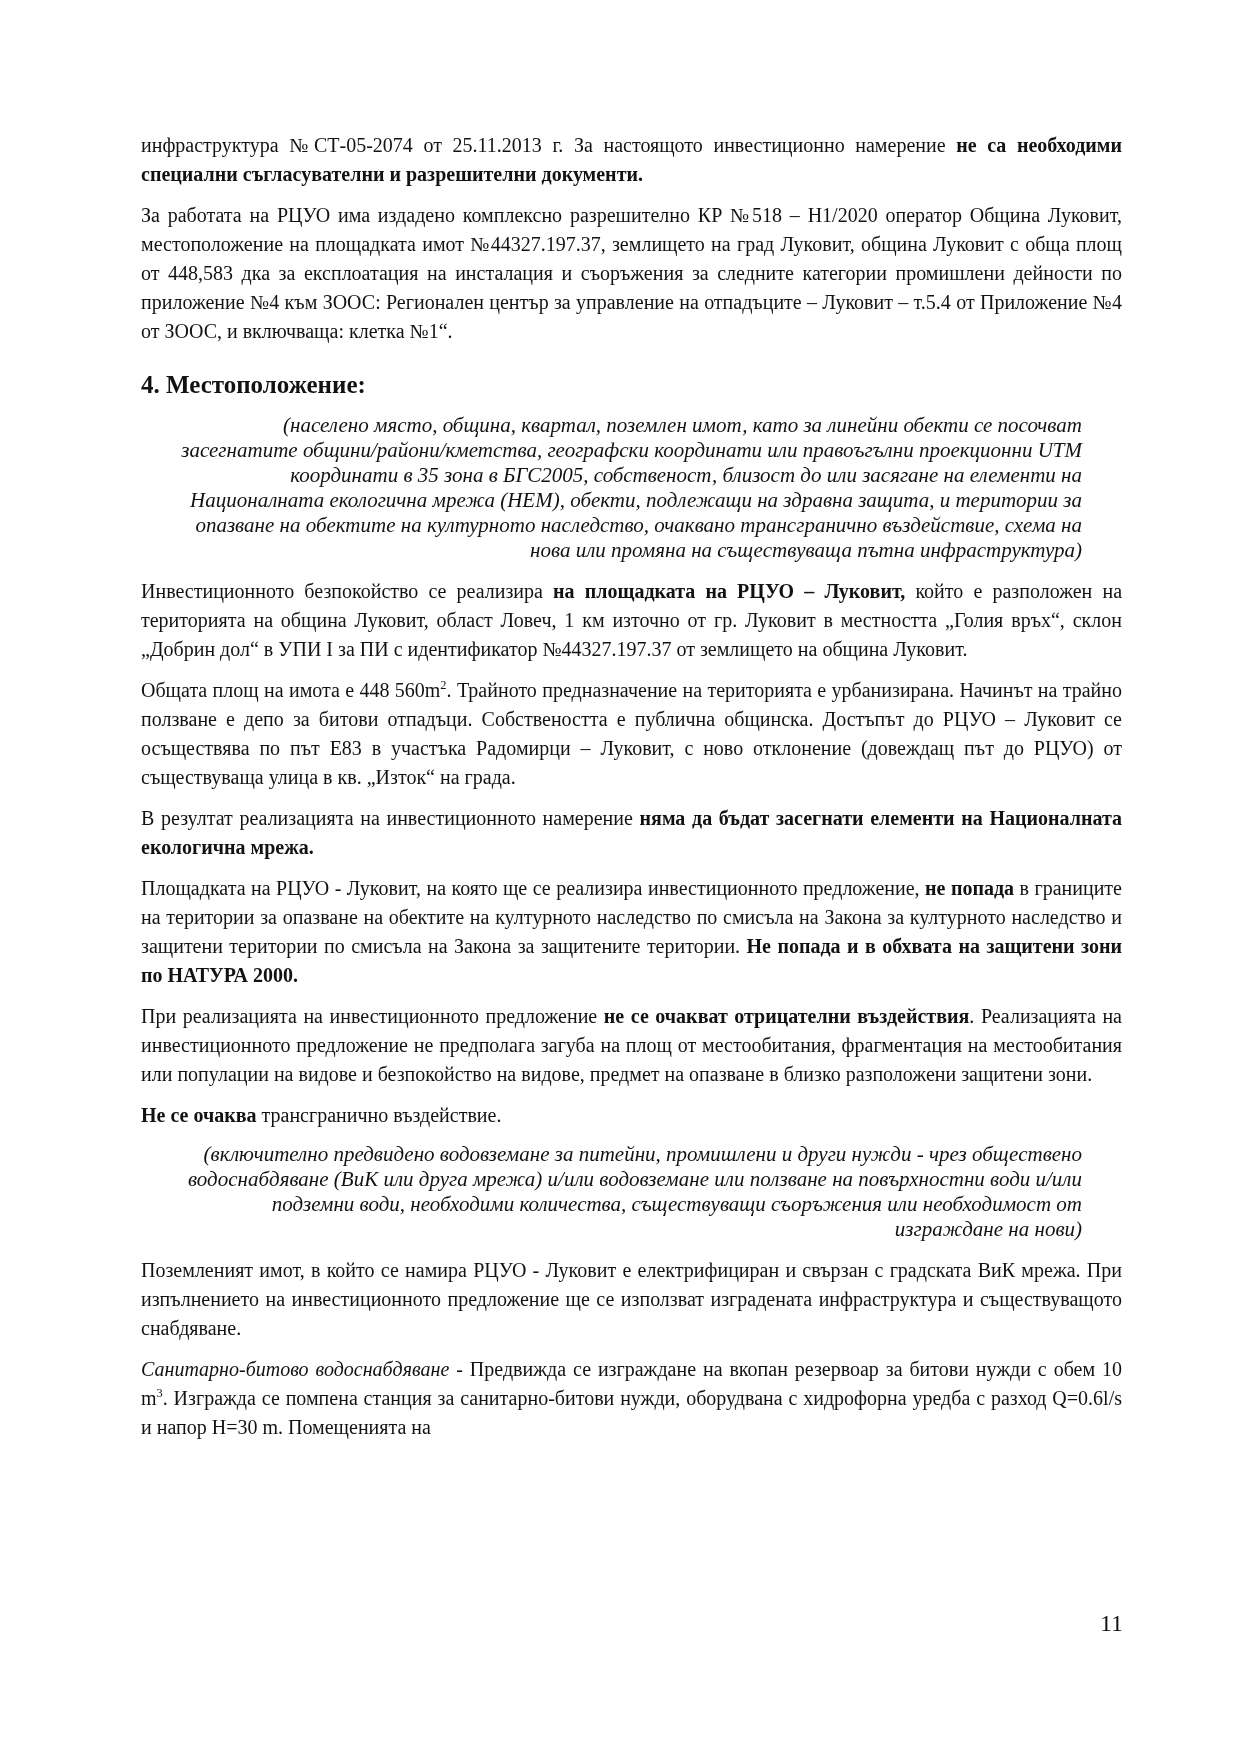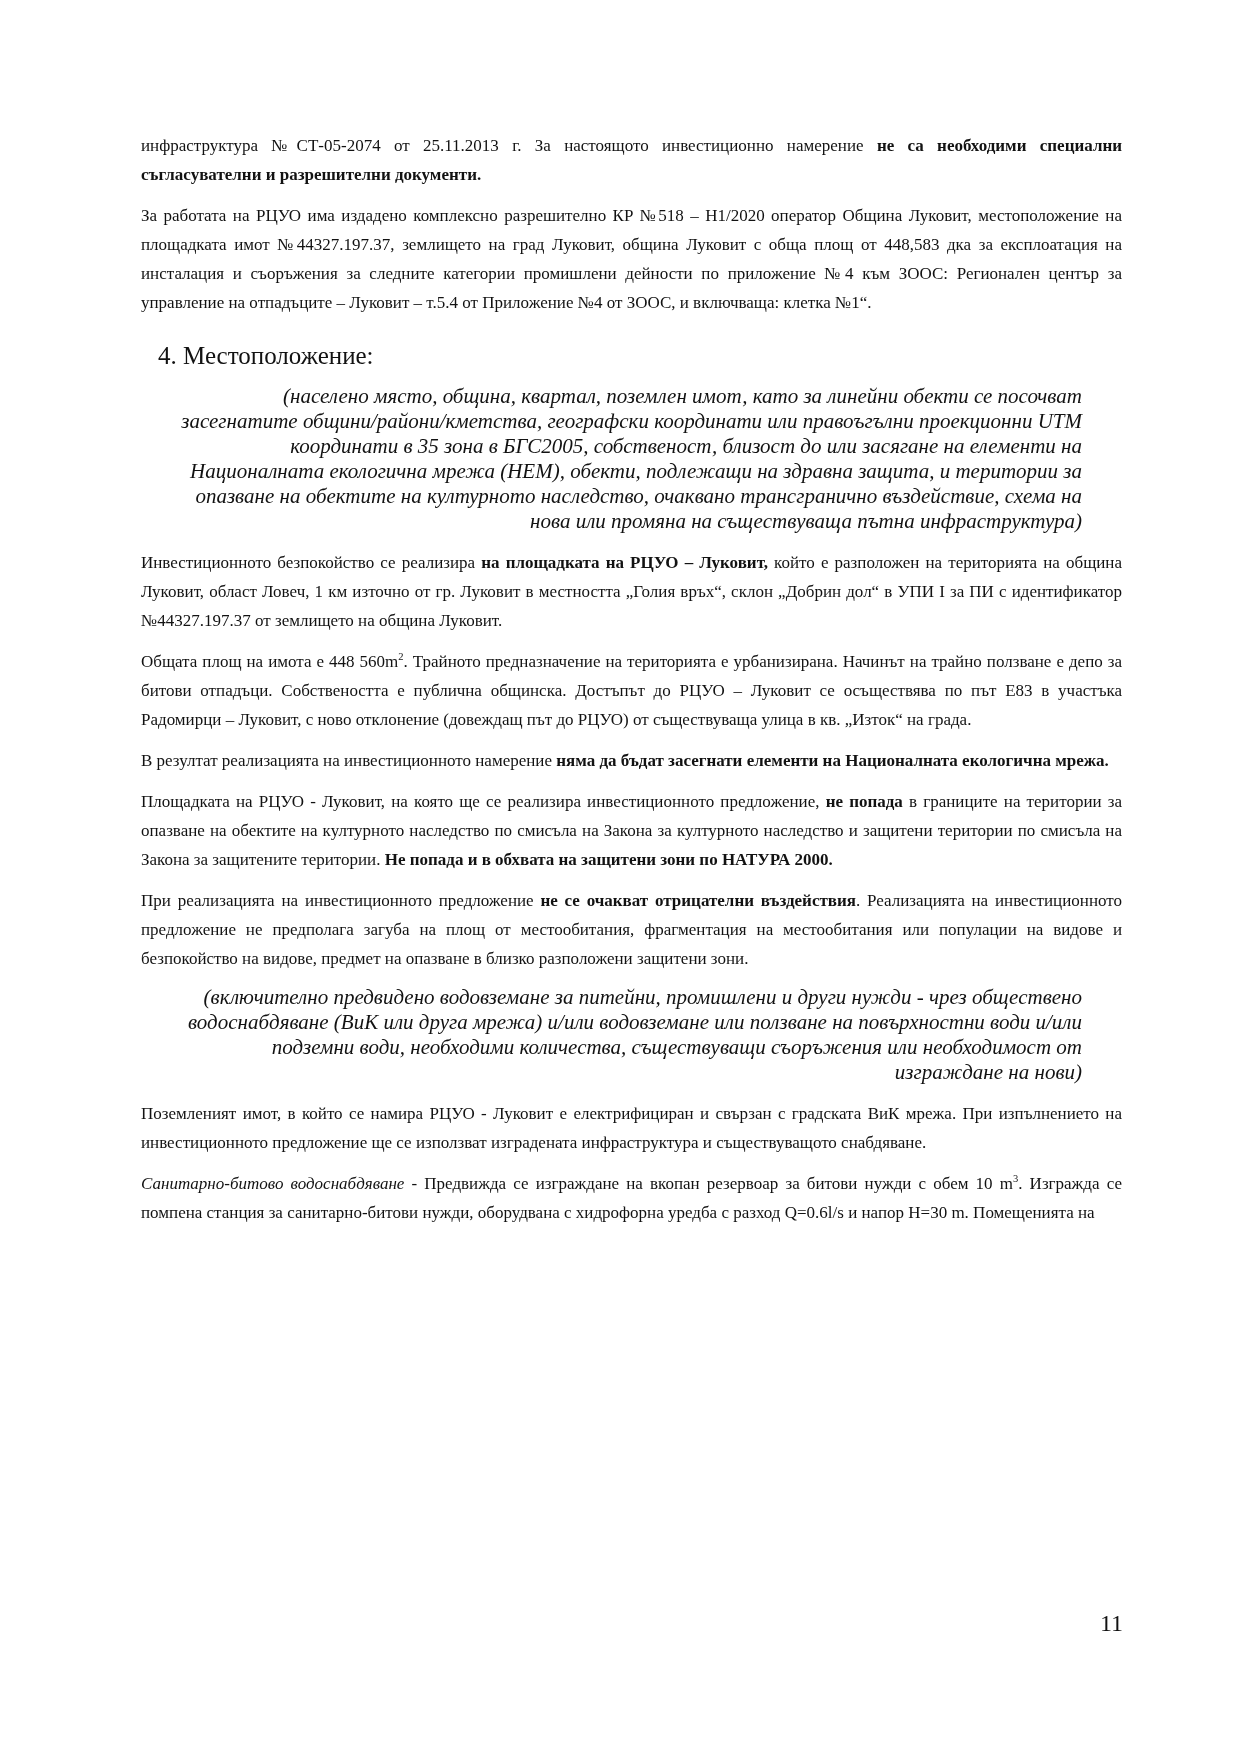--- a/index.html
+++ b/index.html
@@ -13,31 +13,31 @@
     height: 1754px;
     margin: 0 auto;
     background: #ffffff;
     box-sizing: border-box;
     padding: 131px 118px 0 141px;
     font-family: "Liberation Serif", "DejaVu Serif", serif;
     color: #121212;
     overflow: hidden;
   }
   p.body {
-    font-size: 17px;
+    font-size: 20px;
     line-height: 29px;
     text-align: justify;
     margin: 0 0 12px 0;
   }
   .heading {
     font-size: 25px;
     line-height: 30px;
-    font-weight: normal;
+    font-weight: bold;
     text-align: justify;
-    margin: 24px 0 13px 17px;
+    margin: 24px 0 13px 0;
   }
   .note {
     font-style: italic;
     font-size: 21px;
     line-height: 25px;
     text-align: right;
     margin: 0 40px 14px 24px;
   }
   .b { font-weight: bold; }
   .i { font-style: italic; }
@@ -69,20 +69,21 @@
   <p class="body"><span>Инвестиционното безпокойство се реализира </span><span class="b">на площадката на РЦУО – Луковит,</span><span> който е разположен на територията на община Луковит, област Ловеч, 1 км източно от гр. Луковит в местността „Голия връх“, склон „Добрин дол“ в УПИ I за ПИ с идентификатор №44327.197.37 от землището на община Луковит.</span></p>
 
   <p class="body"><span>Общата площ на имота е 448 560m</span><sup>2</sup><span>. Трайното предназначение на територията е урбанизирана. Начинът на трайно ползване е депо за битови отпадъци. Собствеността е публична общинска. Достъпът до РЦУО – Луковит се осъществява по път Е83 в участъка Радомирци – Луковит, с ново отклонение (довеждащ път до РЦУО) от съществуваща улица в кв. „Изток“ на града.</span></p>
 
   <p class="body"><span>В резултат реализацията на инвестиционното намерение </span><span class="b">няма да бъдат засегнати елементи на Националната екологична мрежа.</span></p>
 
   <p class="body"><span>Площадката на РЦУО - Луковит, на която ще се реализира инвестиционното предложение, </span><span class="b">не попада</span><span> в границите на територии за опазване на обектите на културното наследство по смисъла на Закона за културното наследство и защитени територии по смисъла на Закона за защитените територии. </span><span class="b">Не попада и в обхвата на защитени зони по НАТУРА 2000.</span></p>
 
   <p class="body"><span>При реализацията на инвестиционното предложение </span><span class="b">не се очакват отрицателни въздействия</span><span>. Реализацията на инвестиционното предложение не предполага загуба на площ от местообитания, фрагментация на местообитания или популации на видове и безпокойство на видове, предмет на опазване в близко разположени защитени зони.</span></p>
 
+  <p class="body"><span class="b">Не се очаква</span><span> трансгранично въздействие.</span></p>
 
 
   <div class="note">(включително предвидено водовземане за питейни, промишлени и други нужди - чрез обществено водоснабдяване (ВиК или друга мрежа) и/или водовземане или ползване на повърхностни води и/или подземни води, необходими количества, съществуващи съоръжения или необходимост от изграждане на нови)</div>
 
   <p class="body"><span>Поземленият имот, в който се намира РЦУО - Луковит е електрифициран и свързан с градската ВиК мрежа. При изпълнението на инвестиционното предложение ще се използват изградената инфраструктура и съществуващото снабдяване.</span></p>
 
   <p class="body"><span class="i">Санитарно-битово водоснабдяване</span><span> - Предвижда се изграждане на вкопан резервоар за битови нужди с обем 10 m</span><sup>3</sup><span>. Изгражда се помпена станция за санитарно-битови нужди, оборудвана с хидрофорна уредба с разход Q=0.6l/s и напор H=30 m. Помещенията на</span></p>
 
   <div class="pageno">11</div>
 

